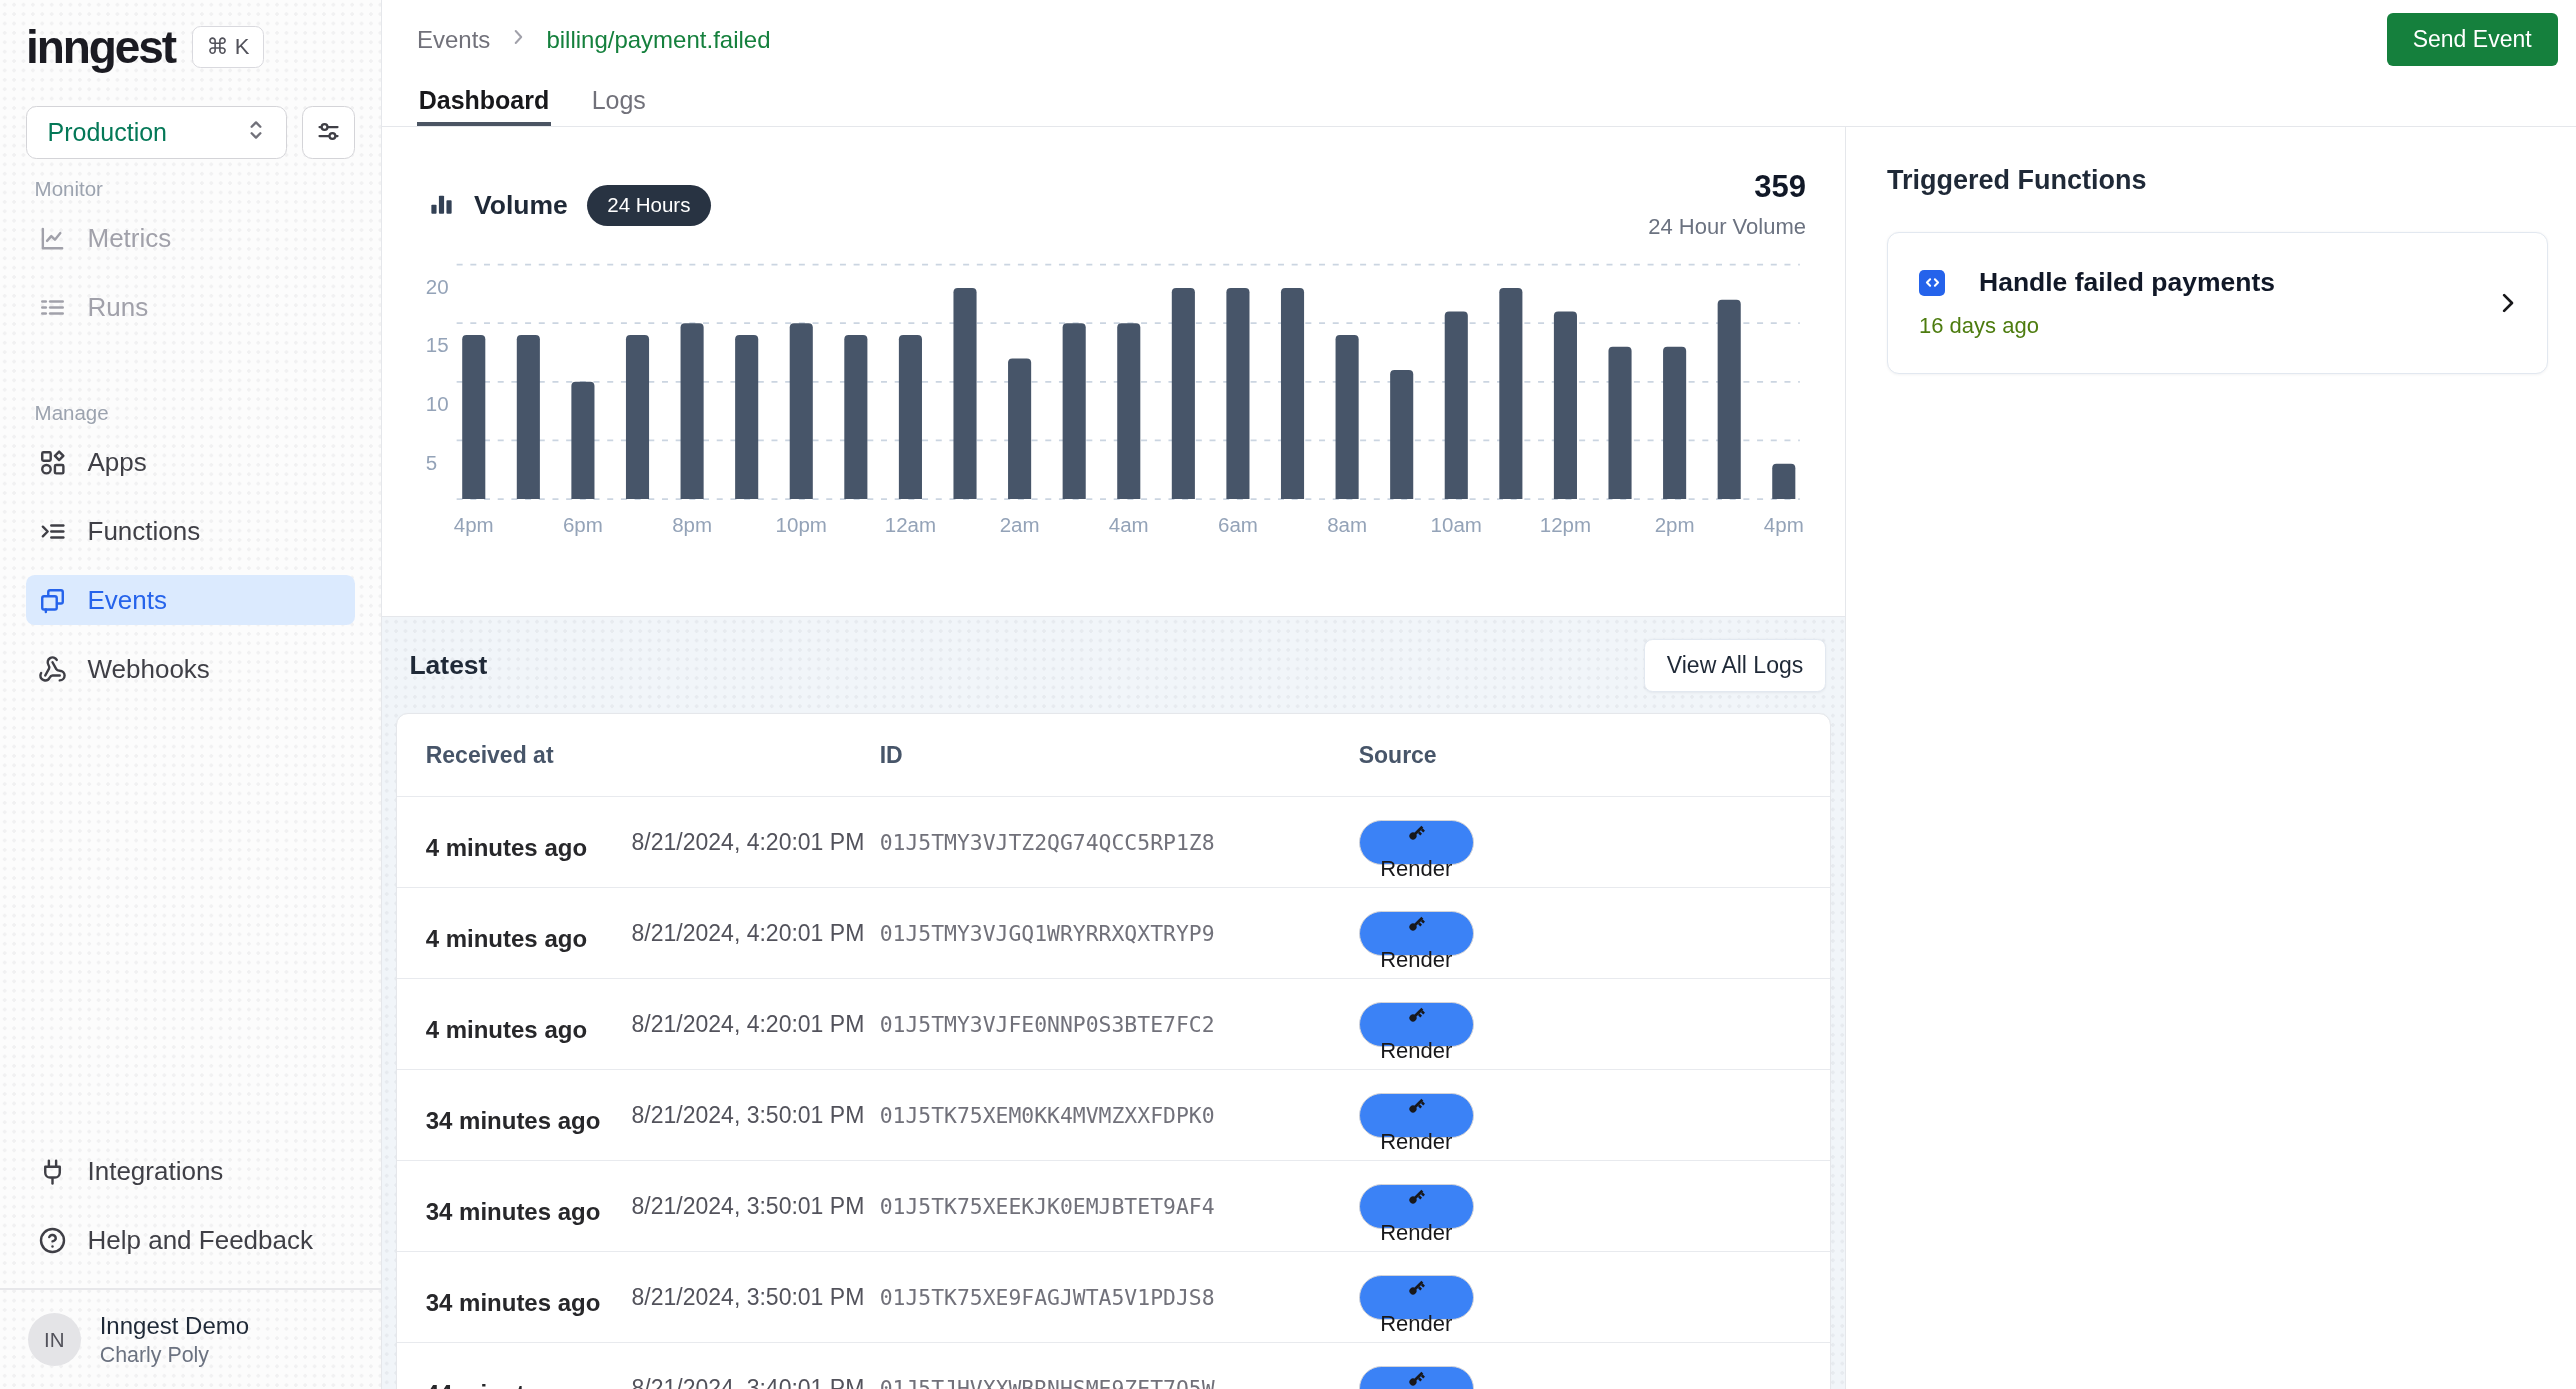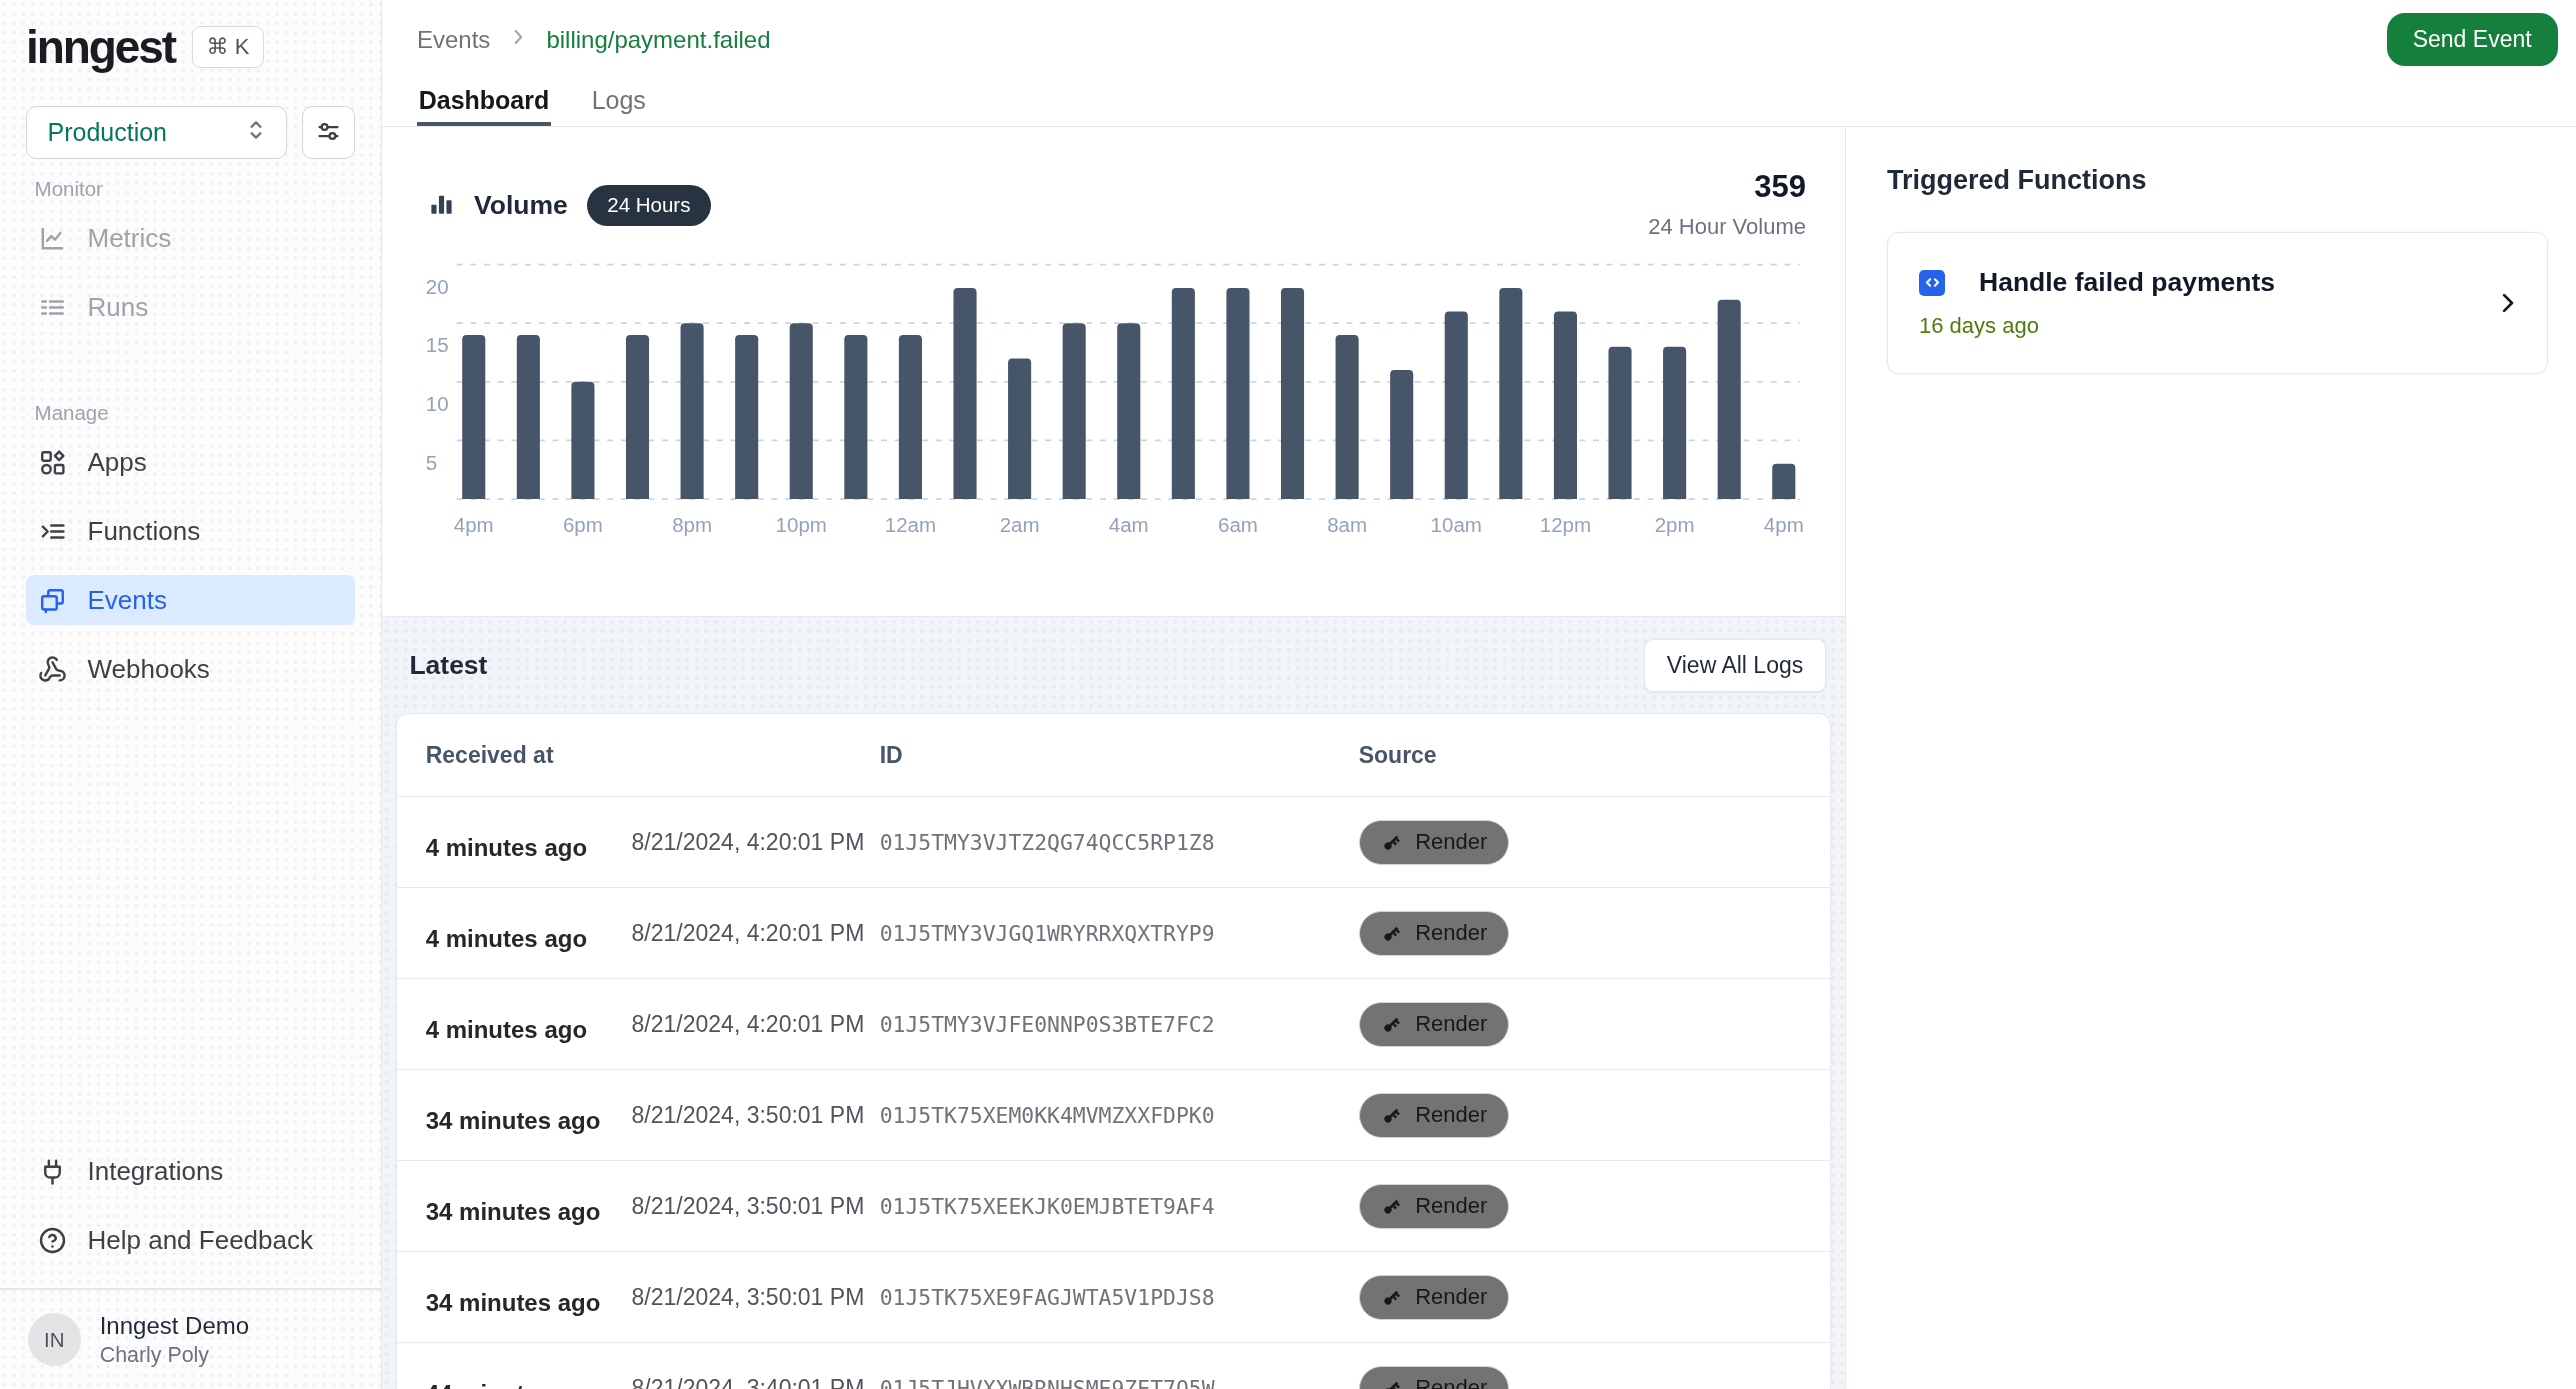--- a/index.html
+++ b/index.html
@@ -65,21 +65,21 @@
   .user-org { font-size:24px; color:#1f2937; }
   .user-name { font-size:21.4px; color:#6b7280; margin-top:3.4px; }
 
   
   .main { flex:1; display:flex; flex-direction:column; height:100%; background:#fff; }
   .topbar { height:79px; display:flex; align-items:center; padding:0 21.4px 0 35px; }
   .breadcrumb { display:flex; align-items:center; gap:17px; font-size:24px; }
   .crumb-root { color:#71717a; cursor:pointer; }
   .crumb-current { color:#15803d; }
   .send-btn {
-    margin-left:auto; height:53px; border:none; border-radius:18px;
+    margin-left:auto; height:53px; border:none; border-radius:6px;
     background:#15803d; color:#fff; font-size:23px; font-family:inherit;
     padding:0 26px; cursor:pointer;
   }
   .tabbar { height:48px; display:flex; align-items:stretch; padding-left:35px;
     border-bottom:1.7px solid #e5e7eb; }
   .tab { font-size:25px; color:#71717a; display:flex; align-items:center;
     padding:0 1.7px; margin-right:39px; cursor:pointer; border-bottom:4.3px solid transparent; }
   .tab.active { color:#18181b; font-weight:bold; border-bottom-color:#4b5563; }
 
   .content { flex:1; display:flex; min-height:0; }
@@ -111,22 +111,22 @@
     padding:0 29px; }
   .t-head { height:82px; font-size:23px; font-weight:bold; color:#475569; }
   .t-body .t-row { height:91px; border-top:1.7px solid #e8eaee; cursor:pointer; }
   .cell-received { display:flex; align-items:center; justify-content:space-between;
     padding-right:15.4px; }
   .rel-time { font-size:24px; font-weight:bold; color:#27272a;margin-top:11px; }
   .abs-time { font-size:23px; color:#52525b; }
   .cell-id { font-family:"DejaVu Sans Mono", monospace; font-size:21.4px; color:#71717a;
     letter-spacing:0px; }
   .source-pill { display:inline-flex; align-items:center; gap:12px; height:45px;
-    border:1.7px solid #d4d4d8; border-radius:855px; background:#737373; padding:0 20.5px;
-    font-size:22px; color:#18181b; cursor:pointer; width:fit-content; }
+    border:1.7px solid #d4d4d8; border-radius:855px; background:#3b82f6; padding:0 20.5px;
+    font-size:22px; color:#18181b; cursor:pointer; width:fit-content;flex-direction:column; }
 
   
   .right-col { flex:1; padding:38px 31px 0 41px; }
   .right-title { font-size:27px; font-weight:bold; color:#1f2937; }
   .fn-card { position:relative; margin-top:36px; width:661px; background:#fff;
     border:1.7px solid #e2e8f0; border-radius:12px; padding:34px 77px 34px 31px;
     box-shadow:0 0.9px 2.6px rgba(15,23,42,0.05); cursor:pointer; }
   .fn-row { display:flex; align-items:center; gap:34px; }
   .fn-name { font-size:26.5px; font-weight:bold; color:#111827; }
   .fn-ago { font-size:22px; color:#4d7c0f; margin-top:15.4px; }

